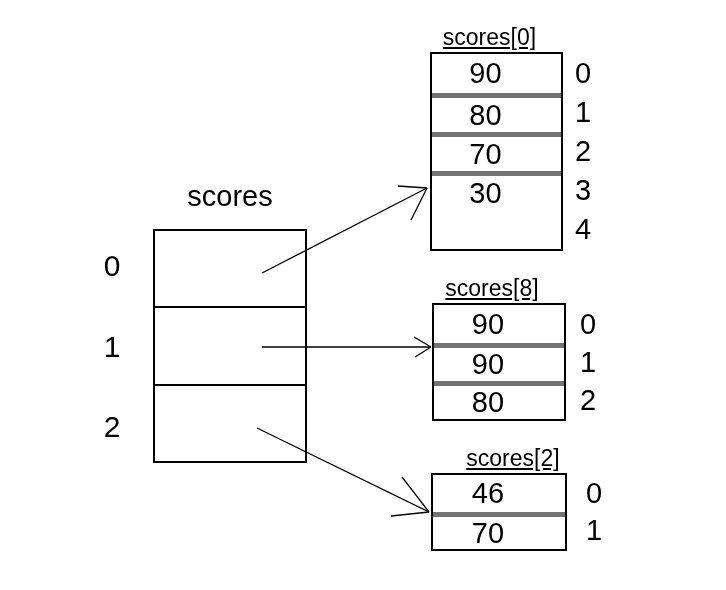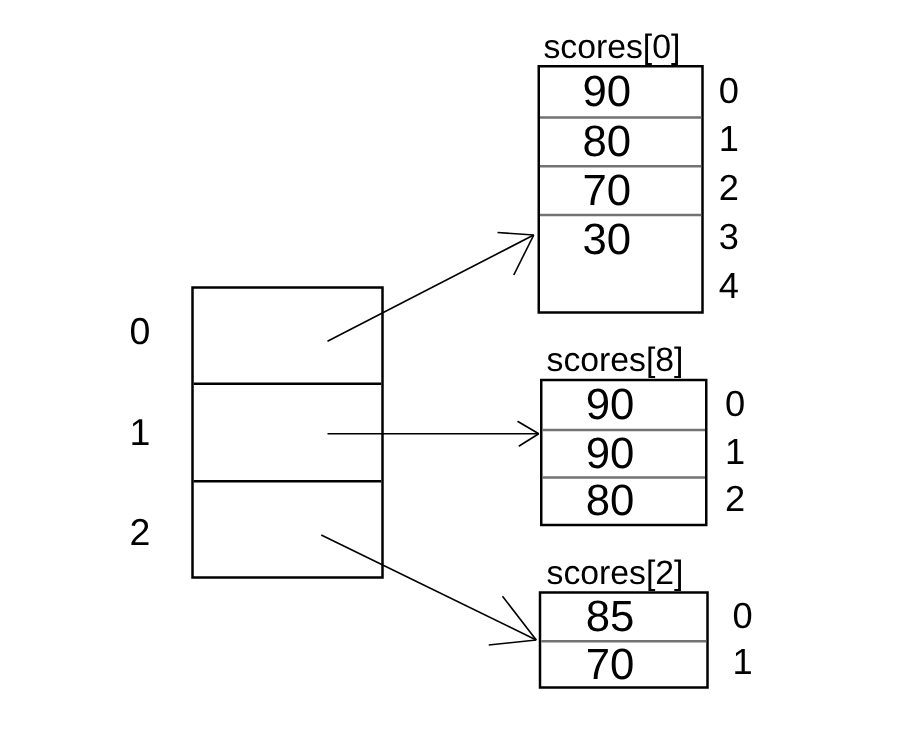--- a/index.html
+++ b/index.html
@@ -27,65 +27,66 @@
     position:absolute;left:100px;width:24px;text-align:center;
     font-size:30px;line-height:34px;
   }
   .midx.m0{top:249px;}
   .midx.m1{top:330px;}
   .midx.m2{top:410px;}
   
   .sub{position:absolute;}
   .sub-title{
     position:absolute;top:0;left:0;text-align:center;
-    font-size:27px;line-height:30px;padding-right:14px;box-sizing:border-box;
+    font-size:23px;line-height:30px;padding-right:14px;box-sizing:border-box;text-decoration:underline;
   }
   .sub-box{
     position:absolute;left:0;top:30px;
     border:2px solid #000;box-sizing:border-box;
     display:flex;flex-direction:column;
   }
   .cell{
     display:flex;align-items:center;justify-content:center;
-    font-size:35px;box-sizing:border-box;padding-right:22px;
+    font-size:29px;box-sizing:border-box;padding-right:22px;
   }
-  .cell + .cell{border-top:2px solid #737373;}
+  .cell + .cell{border-top:5px solid #737373;}
   .sub-indices{position:absolute;top:32px;}
   .idx{
     display:flex;align-items:center;justify-content:center;
     width:22px;font-size:29px;
   }
   #t0{left:430px;top:22px;}
   #t0 .sub-title{width:133px;}
   #t0 .sub-box{width:133px;height:199px;}
   #t0 .cell{height:39px;}
   #t0 .cell + .cell{height:39px;}
   #t0 .sub-indices{left:142px;}
   #t0 .idx{height:39px;}
   #t1{left:432px;top:273px;}
   #t1 .sub-title{width:134px;}
   #t1 .sub-box{width:134px;height:118px;}
   #t1 .cell{height:38px;}
   #t1 .sub-indices{left:145px;}
   #t1 .idx{height:38px;}
   #t2{left:431px;top:443px;}
-  #t2 .sub-title{width:136px;}
+  #t2 .sub-title{width:136px;margin-left:21px;}
   #t2 .sub-box{width:136px;height:78px;}
   #t2 .cell{height:37px;}
   #t2 .sub-indices{left:152px;}
   #t2 .idx{height:37px;}
   
   .arrows{position:absolute;left:0;top:0;pointer-events:none;}
   .arrows line{stroke:#000;stroke-width:1.3;}
 </style>
 </head>
 <body>
 
 <div class="canvas">
 
+  <div class="main-title">scores</div>
 
   <div class="midx m0">0</div>
   <div class="midx m1">1</div>
   <div class="midx m2">2</div>
 
   <div class="main-box">
     <div class="main-row"></div>
     <div class="main-row"></div>
     <div class="main-row"></div>
   </div>
@@ -135,21 +136,21 @@
     <div class="sub-indices">
       <div class="idx">0</div>
       <div class="idx">1</div>
       <div class="idx">2</div>
     </div>
   </div>
 
   <div class="sub" id="t2">
     <div class="sub-title">scores[2]</div>
     <div class="sub-box">
-      <div class="cell">85</div>
+      <div class="cell">46</div>
       <div class="cell">70</div>
     </div>
     <div class="sub-indices">
       <div class="idx">0</div>
       <div class="idx">1</div>
     </div>
   </div>
 
 </div>
 

